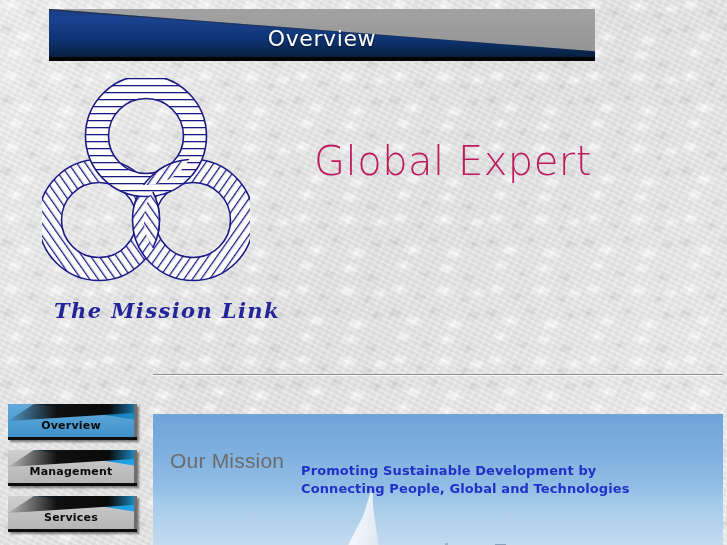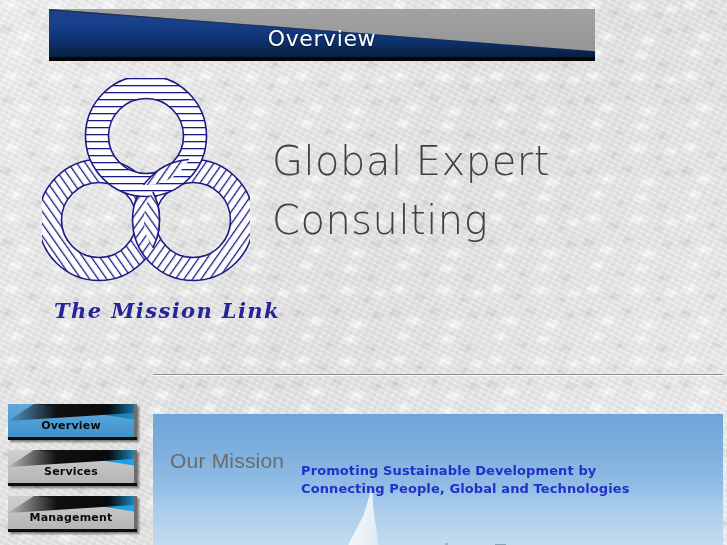--- a/index.html
+++ b/index.html
@@ -110,22 +110,22 @@
     width: 208px;
     height: 212px;
   }
   #logo-rings { display: block; width: 208px; height: 212px; }
 
   #brand-name {
     position: absolute;
     left: 272px;
     top: 132px;
     width: 320px;
-    text-align: left;
-    color: #404040;
+    text-align: right;
+    color: #be185d;
     font-family: "DejaVu Sans", sans-serif;
     font-size: 40px;
     font-weight: 300;
     line-height: 1.48;
     letter-spacing: .5px;
   }
   #brand-name .brand-line-1 { display: block; }
   #brand-name .brand-line-2 { display: block; }
 
   #tagline {
@@ -372,21 +372,20 @@
     <g clip-path="url(#clipRight)">
       <circle cx="57" cy="142" r="49" fill="none" stroke="url(#ropeB)" stroke-width="23"></circle>
       <circle cx="57" cy="142" r="60.5" fill="none" stroke="#1b1b87" stroke-width="1.6"></circle>
       <circle cx="57" cy="142" r="37.5" fill="none" stroke="#1b1b87" stroke-width="1.6"></circle>
     </g>
   </svg>
 </div>
 
 <div id="brand-name">
   <span class="brand-line-1">Global Expert</span>
-  <span class="brand-line-2">Consulting</span>
 </div>
 
 <div id="tagline">The  Mission  Link</div>
 
 <div id="divider"></div>
 
 <nav id="sidebar">
 
   <div class="nav-button active">
     <div class="nav-body"></div>
@@ -396,30 +395,30 @@
     <div class="nav-bottom"></div>
     <div class="nav-label">Overview</div>
   </div>
 
   <div class="nav-button">
     <div class="nav-body"></div>
     <div class="nav-wedge-blue"></div>
     <div class="nav-wedge-dark"></div>
     <div class="nav-right"></div>
     <div class="nav-bottom"></div>
-    <div class="nav-label">Services</div>
+    <div class="nav-label">Management</div>
   </div>
 
   <div class="nav-button">
     <div class="nav-body"></div>
     <div class="nav-wedge-blue"></div>
     <div class="nav-wedge-dark"></div>
     <div class="nav-right"></div>
     <div class="nav-bottom"></div>
-    <div class="nav-label">Management</div>
+    <div class="nav-label">Services</div>
   </div>
 
 </nav>
 
 <section id="content-panel">
   <div class="sky-haze"></div>
   <div class="skyline">
     <div class="bldg b1"></div>
     <div class="bldg b2"></div>
     <div class="bldg b3"></div>

